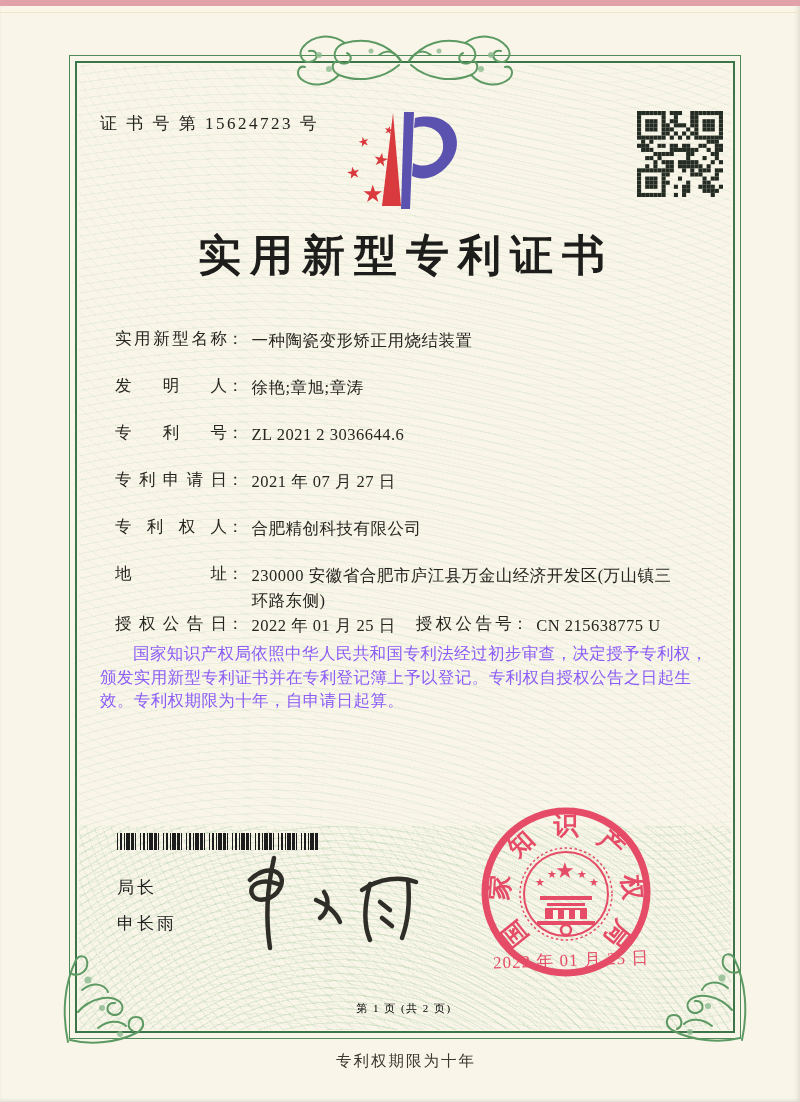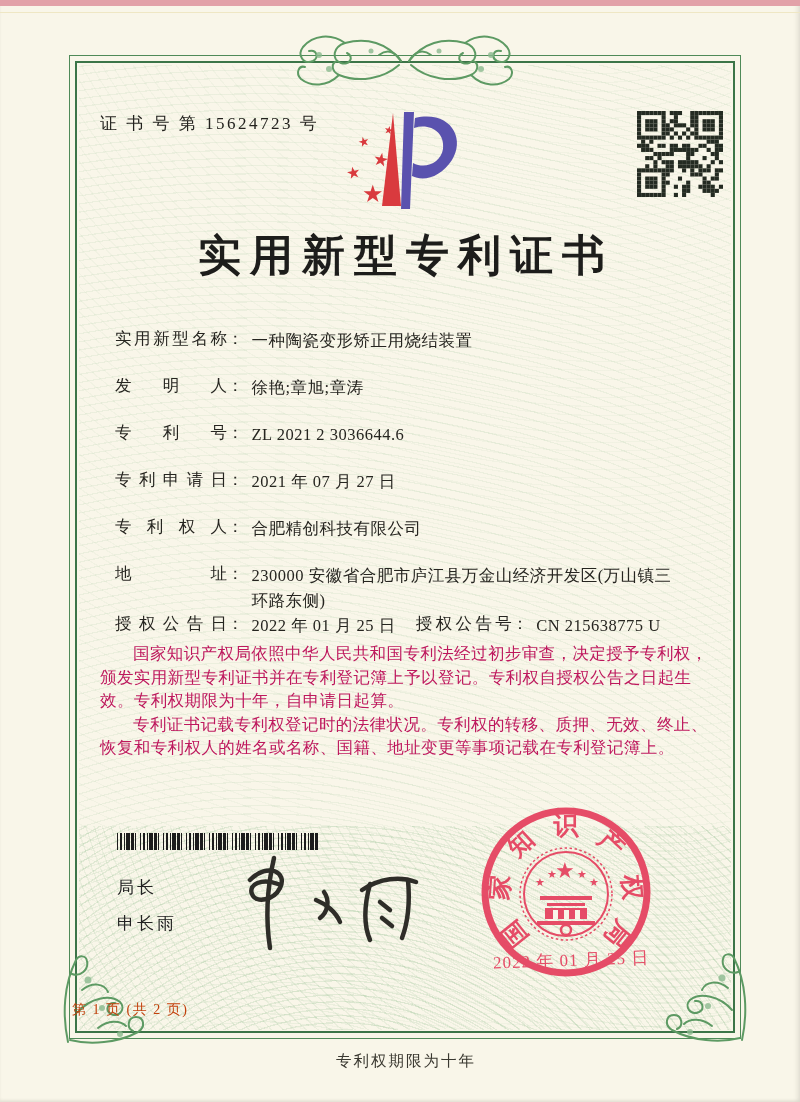--- a/index.html
+++ b/index.html
@@ -55,38 +55,38 @@
   .fields{position:absolute;left:115px;top:328px;width:600px;font-size:16.5px;color:#262520;}
   .field-row{position:absolute;left:0;white-space:nowrap;}
   .flabel{display:inline-block;width:112px;text-align:justify;text-align-last:justify;vertical-align:top;}
   .fcolon{display:inline-block;margin-right:8px;vertical-align:top;}
   .fvalue{display:inline-block;vertical-align:top;line-height:25px;letter-spacing:.5px;}
   .fvalue-wrap{width:436px;white-space:normal;}
   .grant-row{position:absolute;left:0;top:285px;white-space:nowrap;}
   .grant-no{margin-left:16px;}
   .flabel-sm{display:inline-block;width:96px;text-align:justify;text-align-last:justify;}
 
-  .paragraphs{position:absolute;left:100px;top:642px;width:616px;font-size:16.5px;line-height:23.5px;color:#be185d;}
+  .paragraphs{position:absolute;left:100px;top:642px;width:616px;font-size:16.5px;line-height:23.5px;color:#8b5cf6;}
   .paragraphs p{text-indent:2em;letter-spacing:.4px;}
 
   .barcode{
     position:absolute;left:117px;top:833px;width:201px;height:17px;
     background:
       repeating-linear-gradient(90deg,#1c1c1c 0 1.5px,rgba(0,0,0,0) 1.5px 3px,#1c1c1c 3px 5.5px,rgba(0,0,0,0) 5.5px 7px,#1c1c1c 7px 8px,rgba(0,0,0,0) 8px 11.5px),
       repeating-linear-gradient(90deg,rgba(0,0,0,0) 0 9px,#1c1c1c 9px 11px,rgba(0,0,0,0) 11px 23px);
   }
 
   .director-title{position:absolute;left:117px;top:876px;font-family:"Liberation Sans","DejaVu Sans",sans-serif;font-size:17px;letter-spacing:3px;color:#222;}
   .director-name{position:absolute;left:117px;top:912px;font-family:Liberation Sans, sans-serif;font-size:17px;letter-spacing:3px;color:#222;}
   .signature{position:absolute;left:228px;top:850px;width:210px;height:108px;}
 
   .seal{position:absolute;left:477px;top:806px;width:178px;height:178px;opacity:.93;}
   .seal text{font-family:"Liberation Serif","DejaVu Serif",serif;}
 
-  .page-info{position:absolute;left:72px;width:664px;top:1001px;text-align:left;font-size:14px;letter-spacing:1.5px;color:#c2410c;}
+  .page-info{position:absolute;left:72px;width:664px;top:1001px;text-align:center;font-size:11px;letter-spacing:1.5px;color:#000000;}
   .back-note{position:absolute;left:70px;right:58px;top:1051px;text-align:center;font-size:15.5px;letter-spacing:2px;color:#3a3830;}
 
   .fl-top{position:absolute;left:283px;top:29px;width:244px;height:66px;}
   .fl-bl{position:absolute;left:58px;top:950px;width:112px;height:96px;}
   .fl-br{position:absolute;left:640px;top:948px;width:112px;height:96px;transform:scaleX(-1);}
   .flourish path{stroke:var(--flourish);fill:none;stroke-width:2;stroke-linecap:round;}
   .flourish .leaf{fill:#8ab98d;stroke:none;opacity:.8;}
 </style>
 </head>
 <body>
@@ -404,21 +404,20 @@
       <span class="flabel">地址</span><span class="fcolon">：</span><span class="fvalue fvalue-wrap">230000 安徽省合肥市庐江县万金山经济开发区(万山镇三环路东侧)</span>
     </div>
     <div class="grant-row">
       <span class="flabel">授权公告日</span><span class="fcolon">：</span><span class="fvalue">2022 年 01 月 25 日</span>
       <span class="grant-no"><span class="flabel-sm">授权公告号</span><span class="fcolon">：</span><span class="fvalue">CN 215638775 U</span></span>
     </div>
   </div>
 
   <div class="paragraphs">
     <p>国家知识产权局依照中华人民共和国专利法经过初步审查，决定授予专利权，颁发实用新型专利证书并在专利登记簿上予以登记。专利权自授权公告之日起生效。专利权期限为十年，自申请日起算。</p>
-    <p>专利证书记载专利权登记时的法律状况。专利权的转移、质押、无效、终止、恢复和专利权人的姓名或名称、国籍、地址变更等事项记载在专利登记簿上。</p>
   </div>
 
   <div class="barcode"></div>
 
   <div class="director-title">局长</div>
   <div class="director-name">申长雨</div>
 
   <svg class="signature" viewBox="0 0 210 108">
     <g fill="none" stroke="#2e2d28" stroke-width="4.5" stroke-linecap="round">
       <path d="M46,8 C40,34 37,66 42,98"></path>

